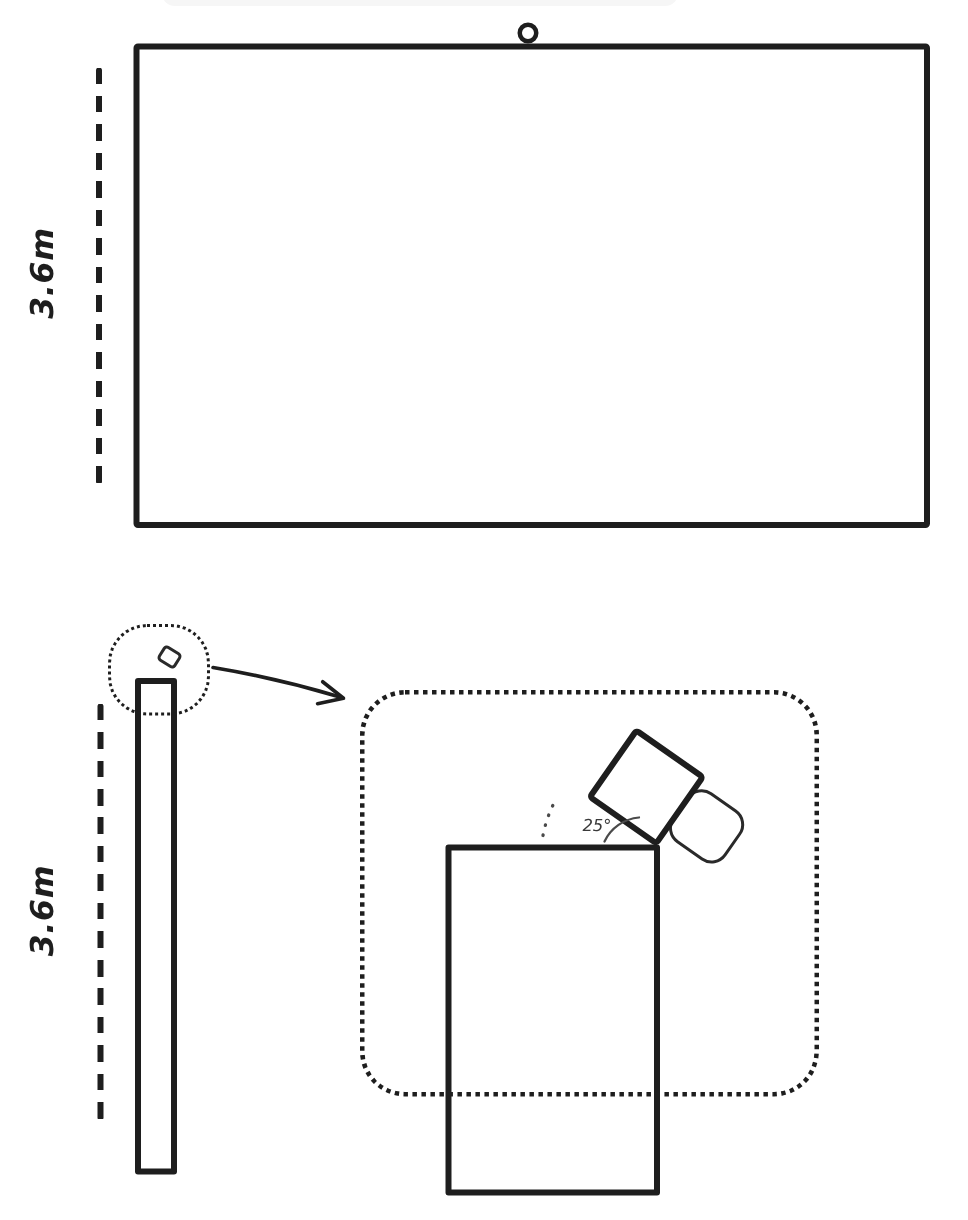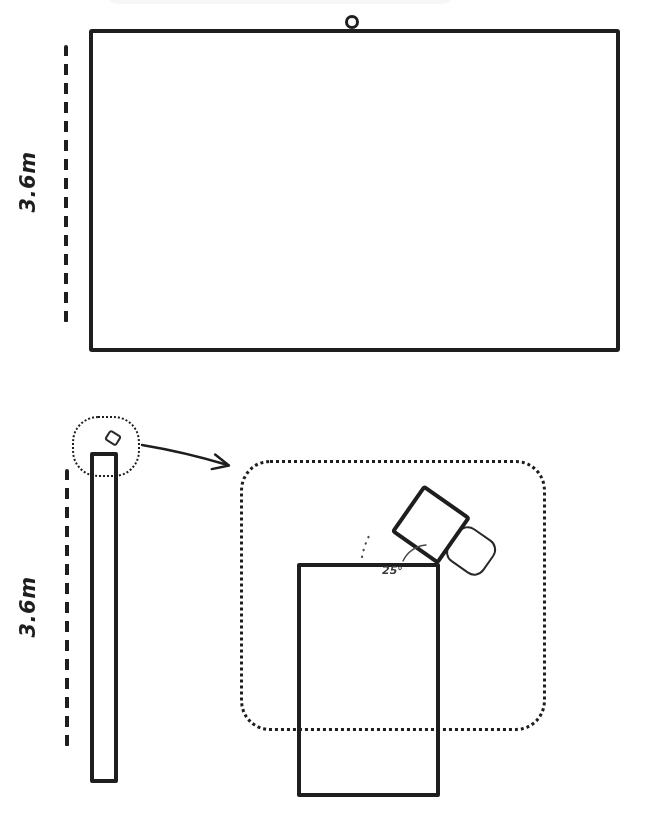--- a/index.html
+++ b/index.html
@@ -82,22 +82,22 @@
     border: 4.5px solid var(--ink); border-radius: 4px; background: #fff;
     z-index: 2;
   }
   .camera-lens {
     left: 55px; top: 7px; width: 44px; height: 41px;
     border: 2.5px solid #2a2a2a; border-radius: 12px; background: #fff;
     z-index: 1;
   }
   .angle-label {
     left: 382px; top: 544px; width: 32px; height: 14px; line-height: 14px;
-    font-size: 11px; font-style: italic; font-weight: 700;
-    color: #3a3a3a; z-index: 5; margin-top: 20px;
+    text-align: center; font-size: 11px; font-style: italic; font-weight: 400;
+    color: #3a3a3a; z-index: 5;
   }
   .overlay-svg {
     position: absolute; left: 0; top: 0; width: 645px; height: 813px;
     z-index: 6; pointer-events: none;
   }
 </style>
 </head>
 <body>
 
 <div class="canvas">

